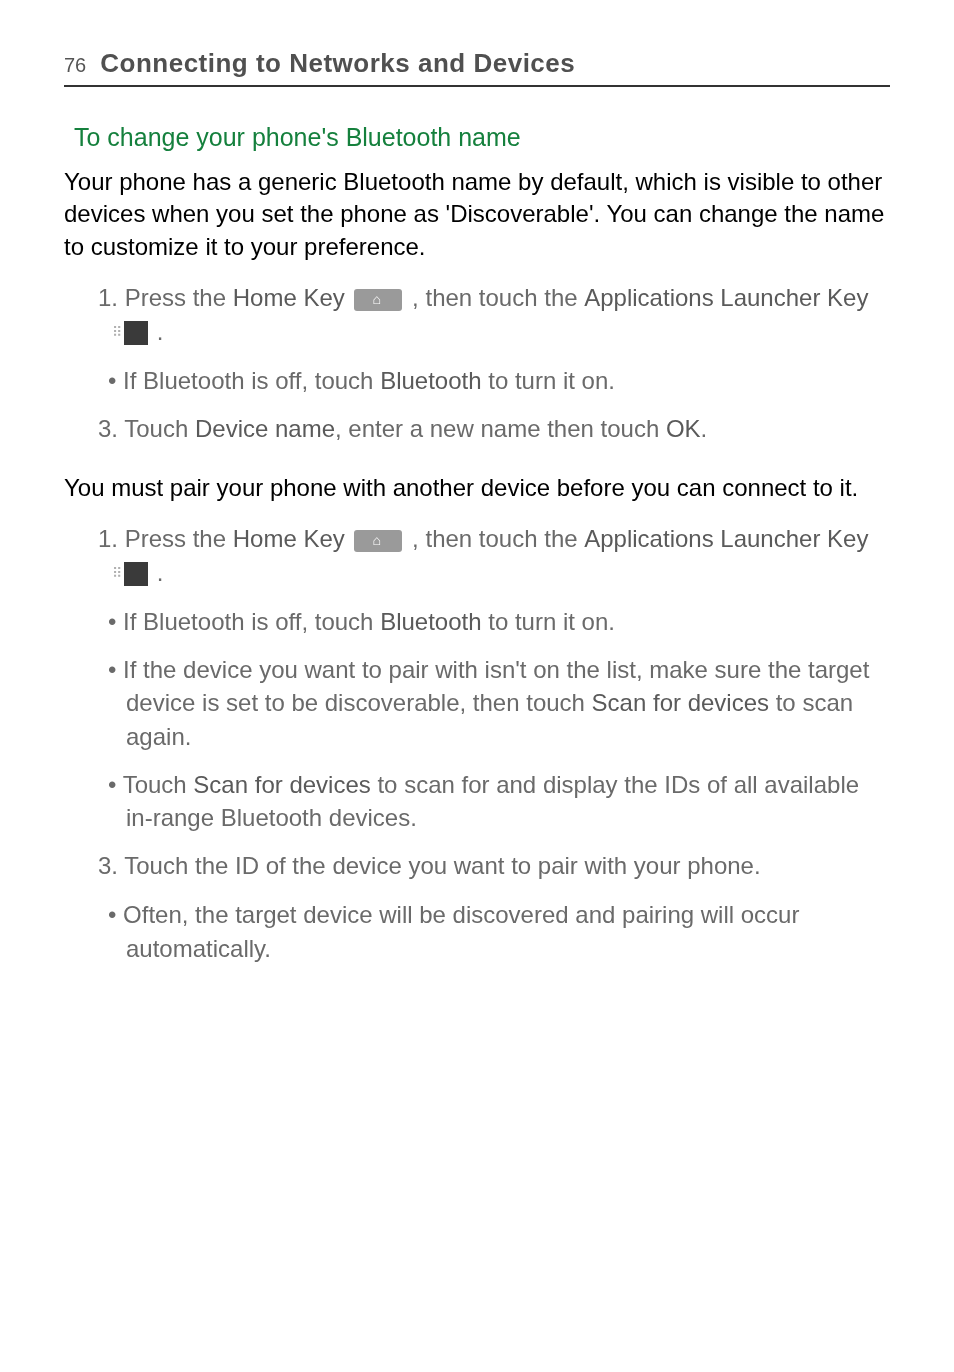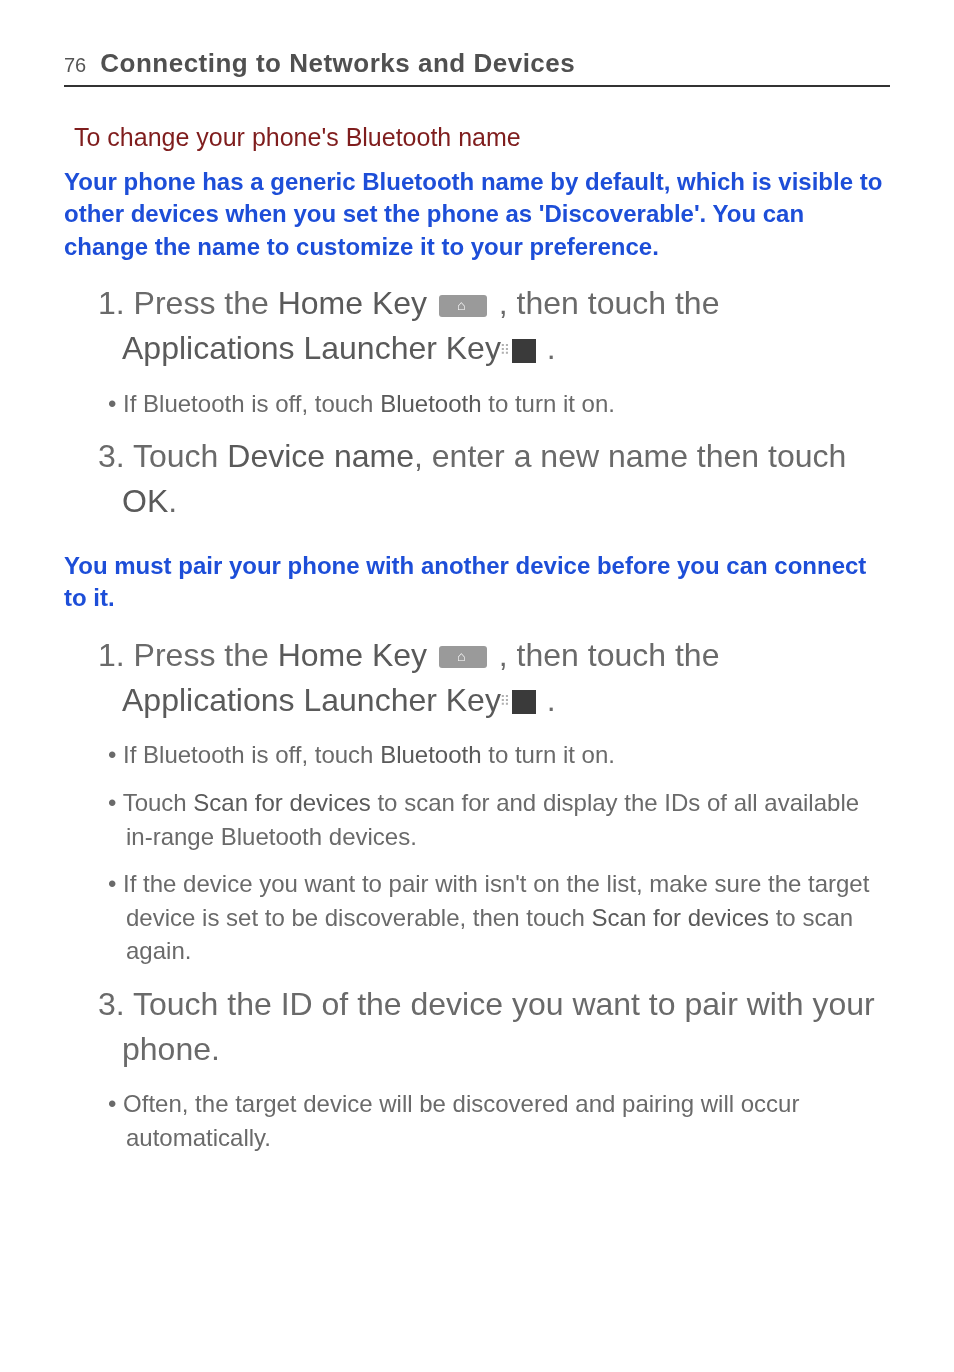--- a/index.html
+++ b/index.html
@@ -30,34 +30,34 @@
       text-align: center;
     }
     .header-title {
       font-size: 26px;
       font-weight: 600;
       color: #505050;
       letter-spacing: 0.5px;
     }
     .section-heading {
       font-size: 25px;
-      color: #7f1d1d;
+      color: #15803d;
       font-weight: 400;
       margin-bottom: 14px;
       margin-left: 10px;
     }
     .intro-para {
       font-size: 24px;
       line-height: 1.35;
-      color: #1d4ed8;
-      font-weight: 700;
+      color: #000000;
+      font-weight: 400;
       margin-bottom: 18px;
     }
     .step {
-      font-size: 32px;
+      font-size: 24px;
       line-height: 1.4;
       color: #6a6a6a;
       font-weight: 300;
       margin-left: 58px;
       margin-bottom: 16px;
       text-indent: -24px;
       padding-left: 0;
     }
     .bullet {
       font-size: 24px;
@@ -172,23 +172,23 @@
     <span class="icon-home"></span><span> , then touch the </span><span class="b">Applications Launcher Key</span>
     <span class="icon-launcher"></span><span> .</span>
   </p>
 
 
   <p class="bullet">
     <span>If Bluetooth is off, touch </span><span class="b">Bluetooth</span><span> to turn it on.</span>
   </p>
 
   <p class="bullet">
-    <span>Touch </span><span class="b">Scan for devices</span><span> to scan for and display the IDs of all available in-range Bluetooth devices.</span>
+    <span>If the device you want to pair with isn't on the list, make sure the target device is set to be discoverable, then touch </span><span class="b">Scan for devices</span><span> to scan again.</span>
   </p>
 
   <p class="bullet">
-    <span>If the device you want to pair with isn't on the list, make sure the target device is set to be discoverable, then touch </span><span class="b">Scan for devices</span><span> to scan again.</span>
+    <span>Touch </span><span class="b">Scan for devices</span><span> to scan for and display the IDs of all available in-range Bluetooth devices.</span>
   </p>
 
   <p class="step">3. Touch the ID of the device you want to pair with your phone.</p>
 
   <p class="bullet">Often, the target device will be discovered and pairing will occur automatically.</p>
 </div>
 
 </body></html>

